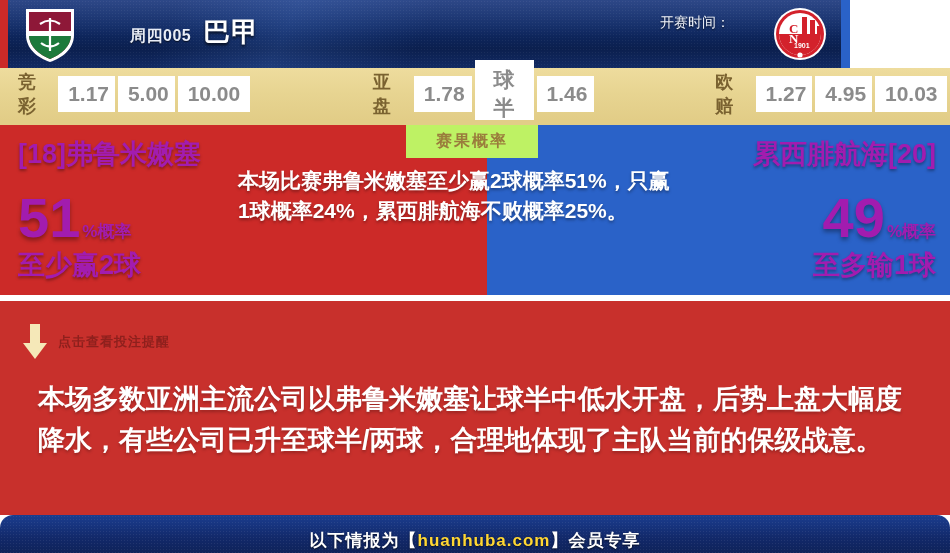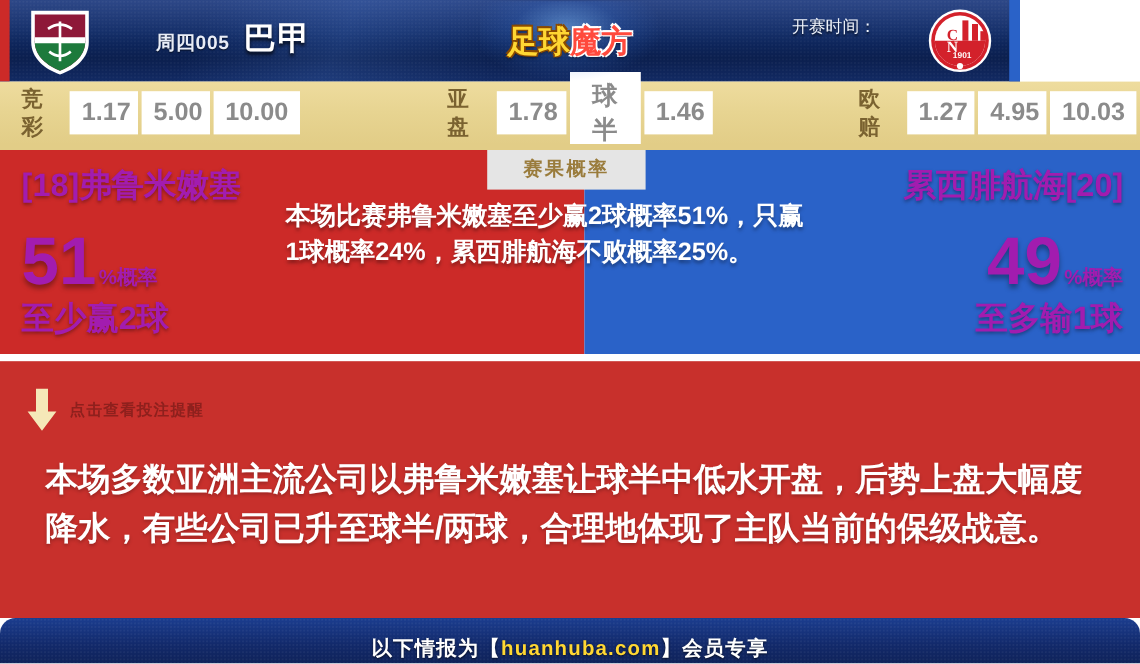--- a/index.html
+++ b/index.html
@@ -182,21 +182,21 @@
   .prob-topline {
     position: absolute; left: 0; top: 0;
     width: 950px; height: 5px;
     background: #e2cd87;
     z-index: 4;
   }
   .tab-chip {
     position: absolute;
     left: 406px; top: 5px;
     width: 132px; height: 33px;
-    background: #e5e5e5;
+    background: #bef264;
     display: flex; align-items: center; justify-content: center;
     z-index: 5;
   }
   .tab-chip-label {
     font-size: 16px;
     font-weight: bold;
     color: #9a7c3c;
     letter-spacing: 2px;
   }
 
@@ -338,24 +338,20 @@
           <path d="M19 38 Q28 45 37 38"></path>
         </g>
       </svg>
     </div>
 
     <div class="match-meta">
       <div class="match-round">周四005</div>
       <div class="match-league">巴甲</div>
     </div>
 
-    <div class="brand-logo">
-      <div class="brand-glow"></div>
-      <div class="brand-text"><span>足球</span><span class="mo">魔方</span></div>
-    </div>
 
     <div class="kickoff">
       <div class="kickoff-label">开赛时间：</div>
     </div>
 
     <div class="crest-right">
       <svg viewBox="0 0 56 56" width="56" height="56">
         <circle cx="28" cy="28" r="26" fill="#ffffff"></circle>
         <circle cx="28" cy="28" r="24" fill="#d3212b"></circle>
         <circle cx="28" cy="28" r="21" fill="#ffffff"></circle>

